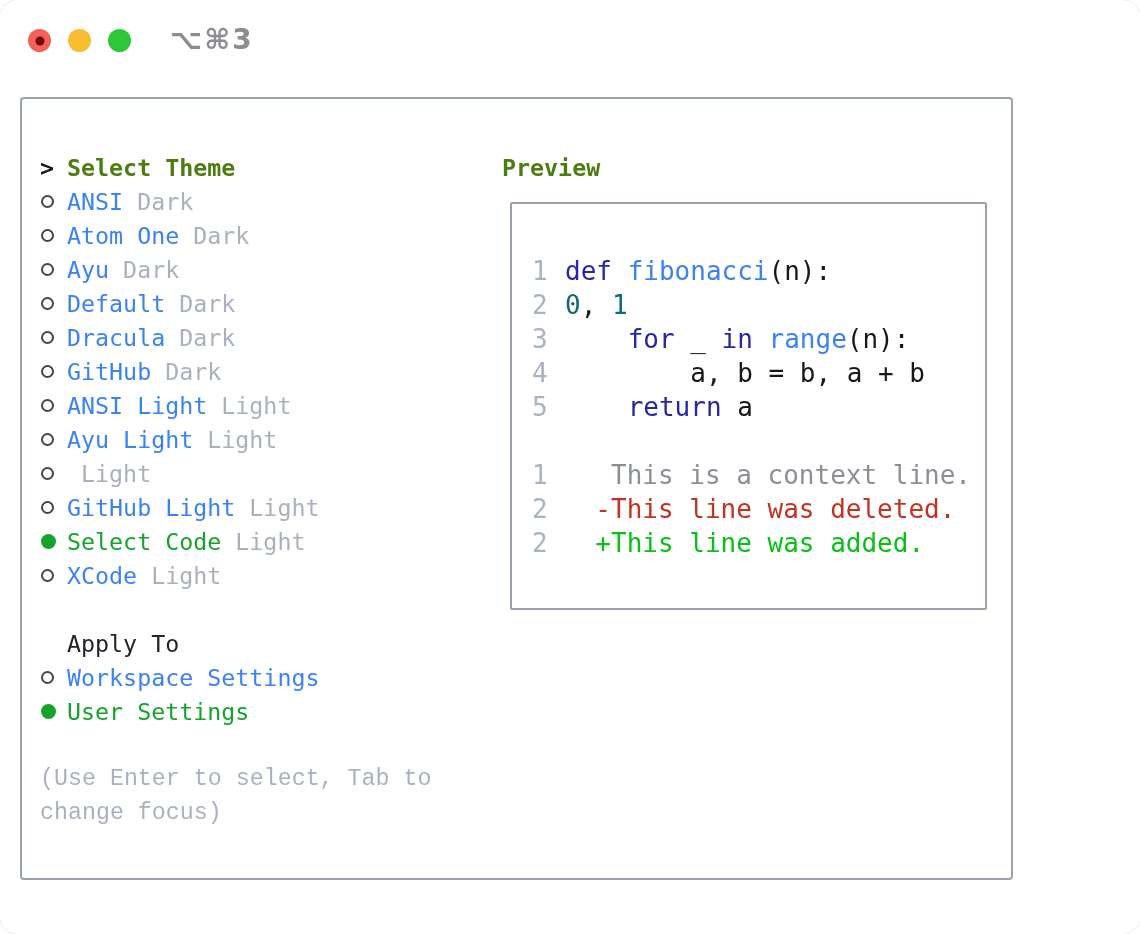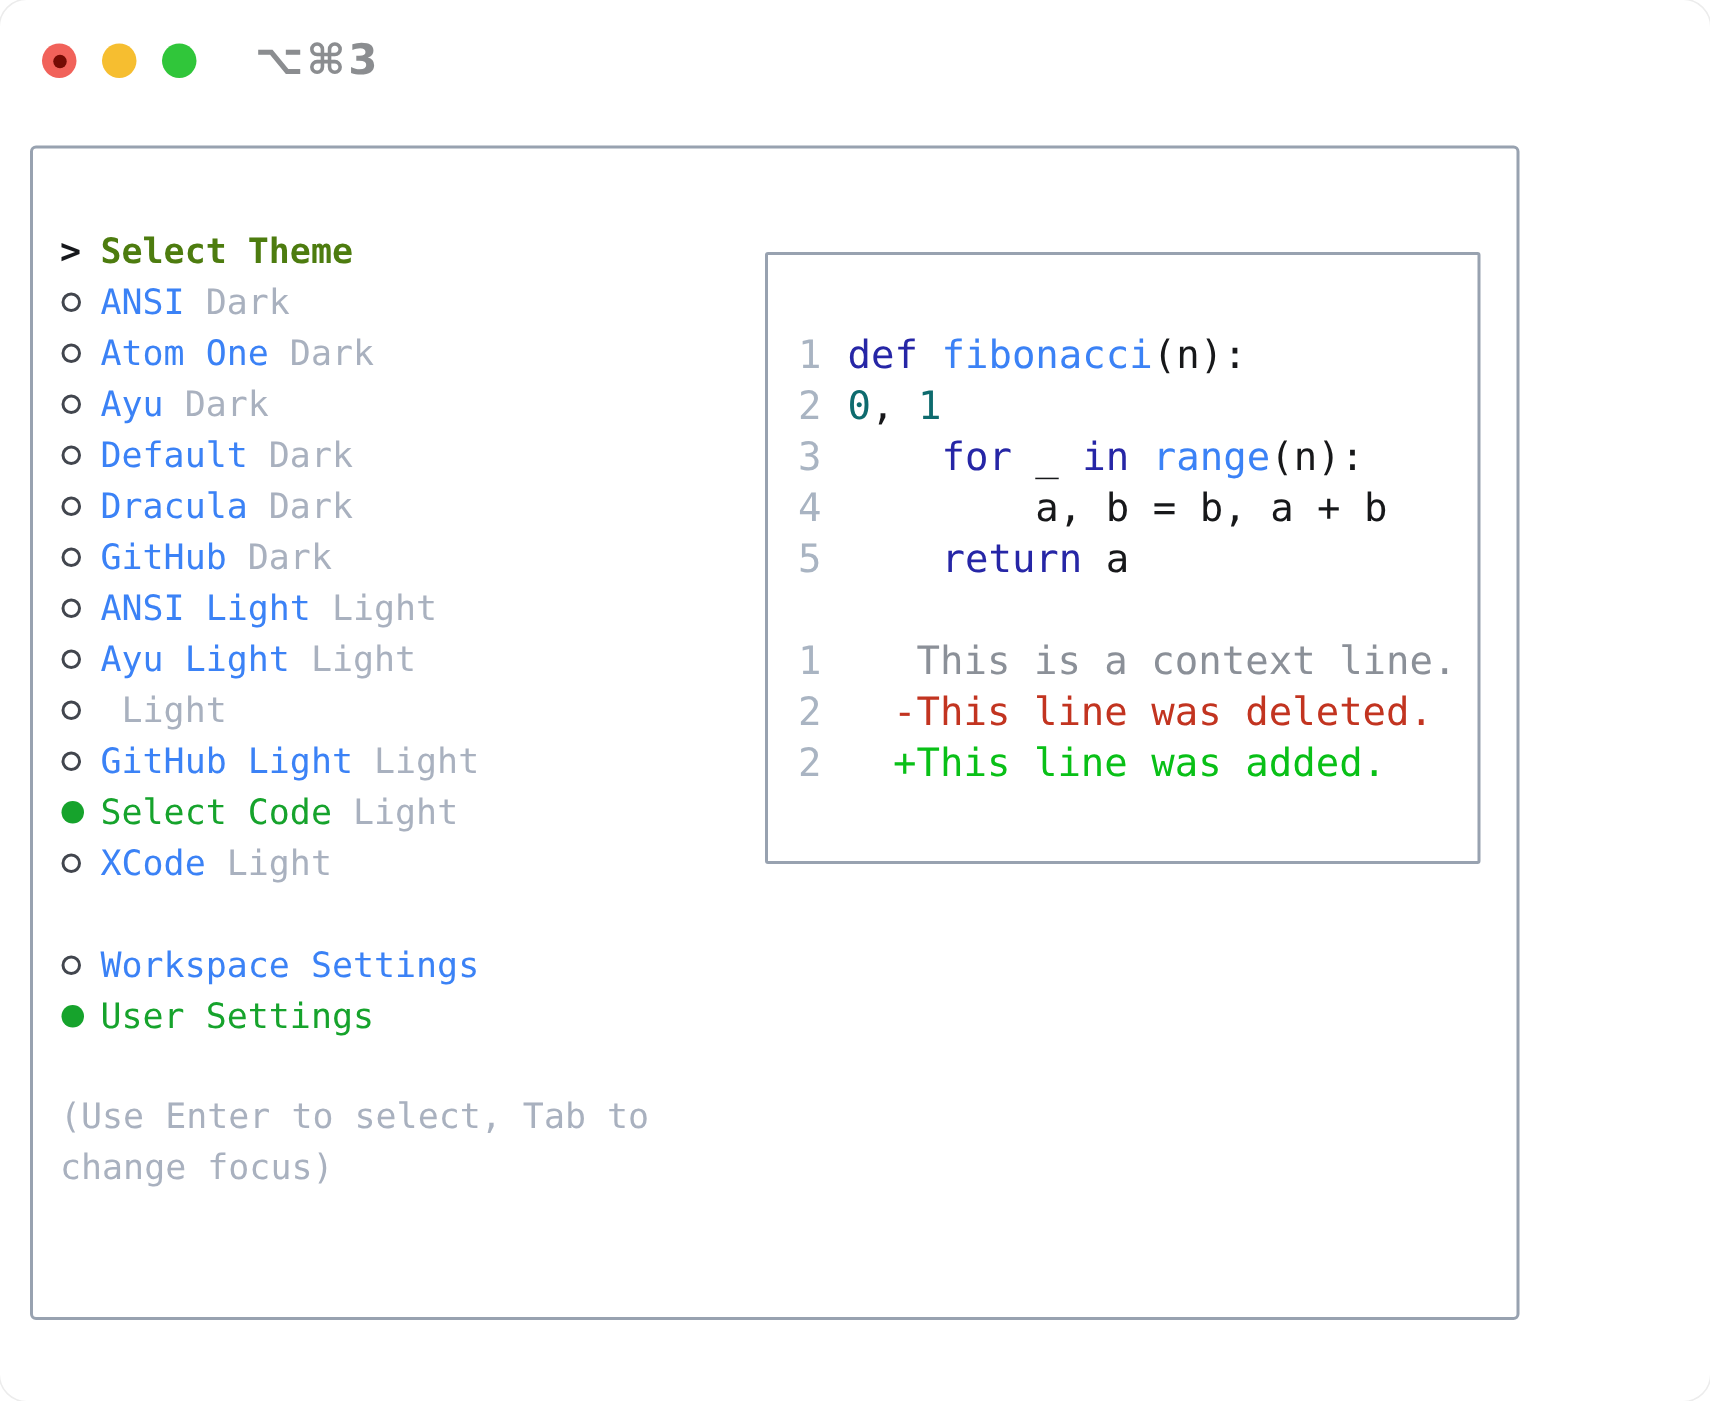--- a/index.html
+++ b/index.html
@@ -55,21 +55,21 @@
             border: 2px solid #42464e; margin-left: 1px; }
   .circle.filled { border: none; width: 15px; height: 15px; }
   .t-name { color: #3b82f6; }
   .t-suffix { color: #a9b1bf; }
   .row.selected .t-name { }
   .spacer { height: 34px; }
   .subhdr { color: #212329; }
   .hint {
     margin-top: 0; width: 440px;
     font-size: 23.3px; line-height: 34px; color: #a9b1bf;
-    white-space: normal; word-wrap: break-word;
+    white-space: normal; word-wrap: break-word; font-family: Liberation Mono, monospace;
   }
 
   
   .right-col { position: absolute; left: 480px; top: 51px; width: 505px; }
   .preview-hdr-row { height: 34px; display: flex; align-items: center;
                      font-size: 23.3px; }
   .preview-box {
     margin-left: 8px; margin-top: 18px;
     width: 477px; height: 408px;
     border: 2px solid #98a2b0; border-radius: 2px;
@@ -123,32 +123,39 @@
           <div class="row"><span class="marker-cell"><span class="circle"></span></span><span class="t-name">ANSI Light</span><span class="t-suffix"> Light</span></div>
           <div class="row"><span class="marker-cell"><span class="circle"></span></span><span class="t-name">Ayu Light</span><span class="t-suffix"> Light</span></div>
           <div class="row"><span class="marker-cell"><span class="circle"></span></span><span class="t-suffix"> Light</span></div>
           <div class="row"><span class="marker-cell"><span class="circle"></span></span><span class="t-name">GitHub Light</span><span class="t-suffix"> Light</span></div>
           <div class="row selected"><span class="marker-cell"><span class="circle filled" style="background: rgb(22, 163, 44);"></span></span><span class="t-name" style="color: rgb(22, 163, 44);">Select Code</span><span class="t-suffix"> Light</span></div>
           <div class="row"><span class="marker-cell"><span class="circle"></span></span><span class="t-name">XCode</span><span class="t-suffix"> Light</span></div>
         </div>
 
       <div class="spacer"></div>
 
+      <div class="row">
+        <span class="marker-cell"></span>
+        <span class="subhdr">Apply To</span>
+      </div>
 
       <div id="apply-list">
           <div class="row"><span class="marker-cell"><span class="circle"></span></span><span class="t-name">Workspace Settings</span></div>
           <div class="row selected"><span class="marker-cell"><span class="circle filled" style="background: rgb(22, 163, 44);"></span></span><span class="t-name" style="color: rgb(22, 163, 44);">User Settings</span></div>
         </div>
 
       <div class="spacer"></div>
 
       <div class="hint">(Use Enter to select, Tab to change focus)</div>
     </div>
 
     <div class="right-col">
+      <div class="preview-hdr-row">
+        <span class="hdr">Preview</span>
+      </div>
       <div class="preview-box">
         <div id="code-block">
             <div class="pv-row"><span class="pv-num">1</span><span class="tok kw">def</span><span class="tok pl"> </span><span class="tok fn">fibonacci</span><span class="tok pl">(n):</span></div>
             <div class="pv-row"><span class="pv-num">2</span><span class="tok lit">0</span><span class="tok pl">, </span><span class="tok lit">1</span></div>
             <div class="pv-row"><span class="pv-num">3</span><span class="tok pl">    </span><span class="tok kw">for</span><span class="tok pl"> _ </span><span class="tok kw">in</span><span class="tok pl"> </span><span class="tok fn">range</span><span class="tok pl">(n):</span></div>
             <div class="pv-row"><span class="pv-num">4</span><span class="tok pl">        a, b = b, a + b</span></div>
             <div class="pv-row"><span class="pv-num">5</span><span class="tok pl">    </span><span class="tok kw">return</span><span class="tok pl"> a</span></div>
           </div>
         <div class="spacer"></div>
         <div id="diff-block">

